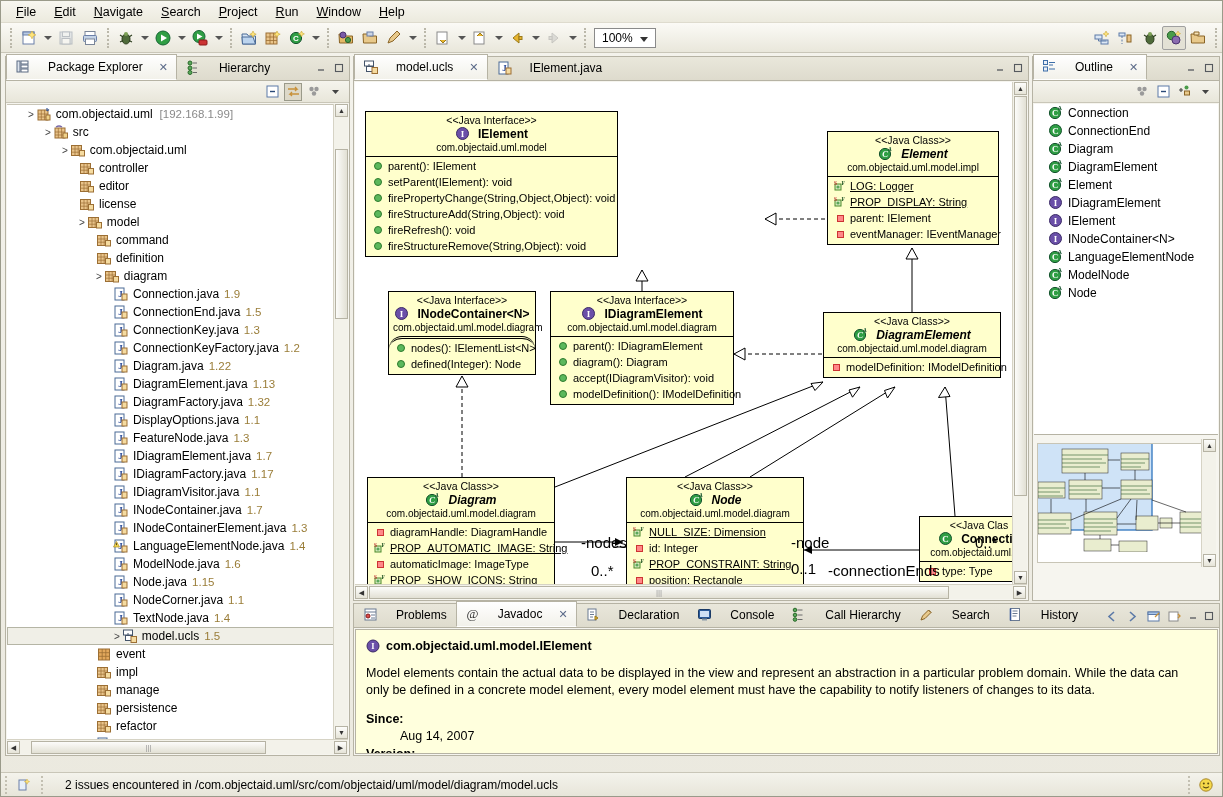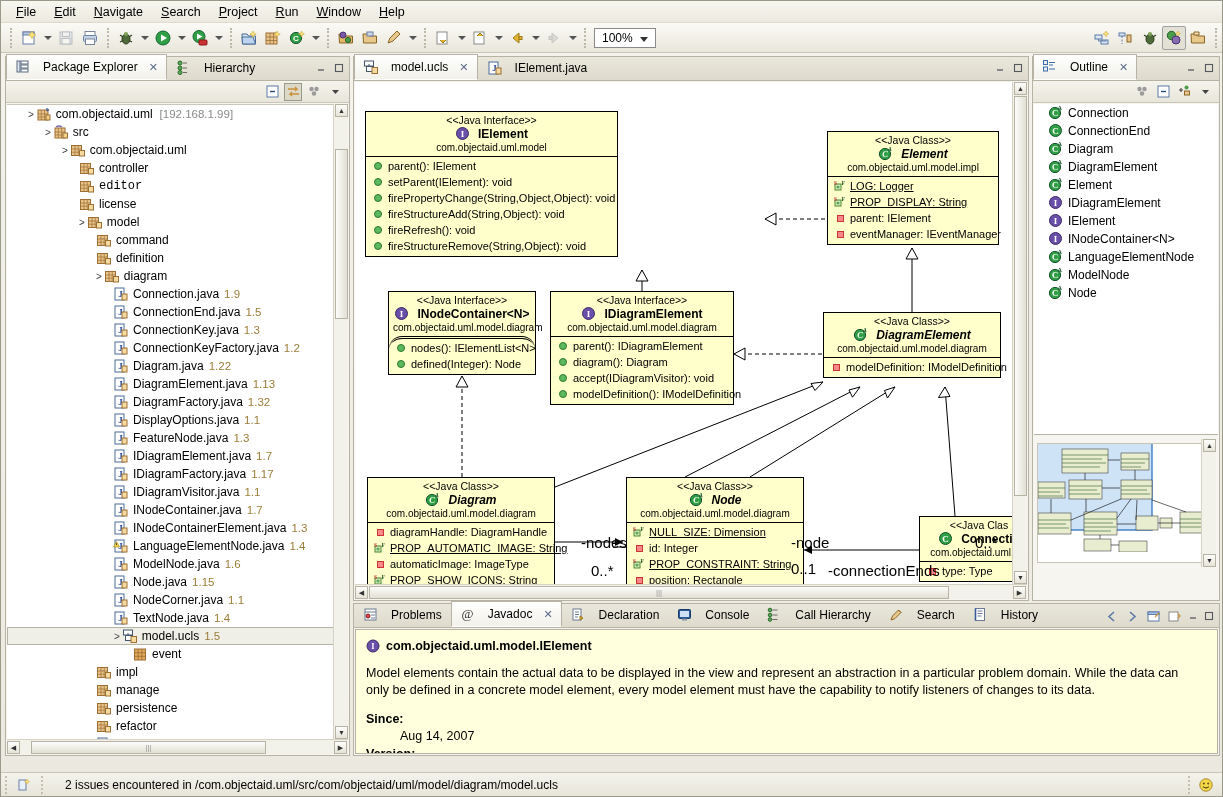--- a/index.html
+++ b/index.html
@@ -79,21 +79,21 @@
     background:#f6f5ef;
     border:1px solid #b6b3a4;
   }
   .viewtabs {
     height:24px; display:flex; align-items:flex-end;
     background: linear-gradient(to bottom,#e9e7db,#dedbcd);
     border-bottom:1px solid #b6b3a4;
     position:relative;
   }
   .vtab {
-    display:flex;align-items:center;gap:8px;
+    display:flex;align-items:center;gap:13px;
     height:23px; padding:12px 8px;
     font-size:12px; cursor:default;
     border:1px solid transparent; border-bottom:none;
   }
   .vtab.sel {
     background: linear-gradient(to bottom,#ffffff,#f2f1ea);
     border:1px solid #b6b3a4; border-bottom:1px solid #fff;
     font-weight:normal;
   }
   .vtab .x { font-size:11px; color:#5c6b8a; margin-left:3px;}
@@ -468,21 +468,21 @@
         <div class="trow" style="padding-left: 72px;">
           <span class="ico">
             <svg width="16" height="16" viewBox="0 0 16 16">
               <rect x="1.5" y="3.5" width="10" height="10" fill="#e9c48a" stroke="#9c6f34"></rect>
               <path d="M1.5 7 h10 M1.5 10.2 h10 M5 3.5 v10 M8.2 3.5 v10" stroke="#9c6f34" stroke-width="0.7"></path>
               <rect x="9.5" y="8.5" width="5" height="5.5" fill="#f5dba0" stroke="#9c6f34"></rect>
             </svg>
           </span>
           <span>controller</span>
         </div>
-        <div class="trow" style="padding-left: 72px; font-family: Liberation Mono, monospace;">
+        <div class="trow" style="padding-left: 72px;">
           <span class="ico">
             <svg width="16" height="16" viewBox="0 0 16 16">
               <rect x="1.5" y="3.5" width="10" height="10" fill="#e9c48a" stroke="#9c6f34"></rect>
               <path d="M1.5 7 h10 M1.5 10.2 h10 M5 3.5 v10 M8.2 3.5 v10" stroke="#9c6f34" stroke-width="0.7"></path>
               <rect x="9.5" y="8.5" width="5" height="5.5" fill="#f5dba0" stroke="#9c6f34"></rect>
             </svg>
           </span>
           <span>editor</span>
         </div>
         <div class="trow" style="padding-left: 72px;">
@@ -754,21 +754,21 @@
             <svg width="16" height="16" viewBox="0 0 16 16">
               <rect x="1.5" y="2" width="9" height="5" fill="#fff" stroke="#44546a"></rect>
               <rect x="3.5" y="7.5" width="7" height="5" fill="#fff" stroke="#44546a"></rect>
               <path d="M5 7 v0.5 M6 5 v2.5" stroke="#44546a"></path>
               <rect x="9" y="8.5" width="5.5" height="6" fill="#f5dba0" stroke="#9c6f34"></rect>
             </svg>
           </span>
           <span>model.ucls</span>
           <span class="tver">1.5</span>
         </div>
-        <div class="trow" style="padding-left: 89px; margin-left: 36px;">
+        <div class="trow" style="padding-left: 89px;">
           <span class="ico">
             <svg width="16" height="16" viewBox="0 0 16 16">
               <rect x="2.5" y="3" width="11" height="11" fill="#e2a85c" stroke="#9c6f34"></rect>
               <path d="M2.5 6.7 h11 M2.5 10.3 h11 M6.2 3 v11 M9.8 3 v11" stroke="#9c6f34" stroke-width="0.8"></path>
             </svg>
           </span>
           <span>event</span>
         </div>
         <div class="trow" style="padding-left: 89px;">
           <span class="ico">

